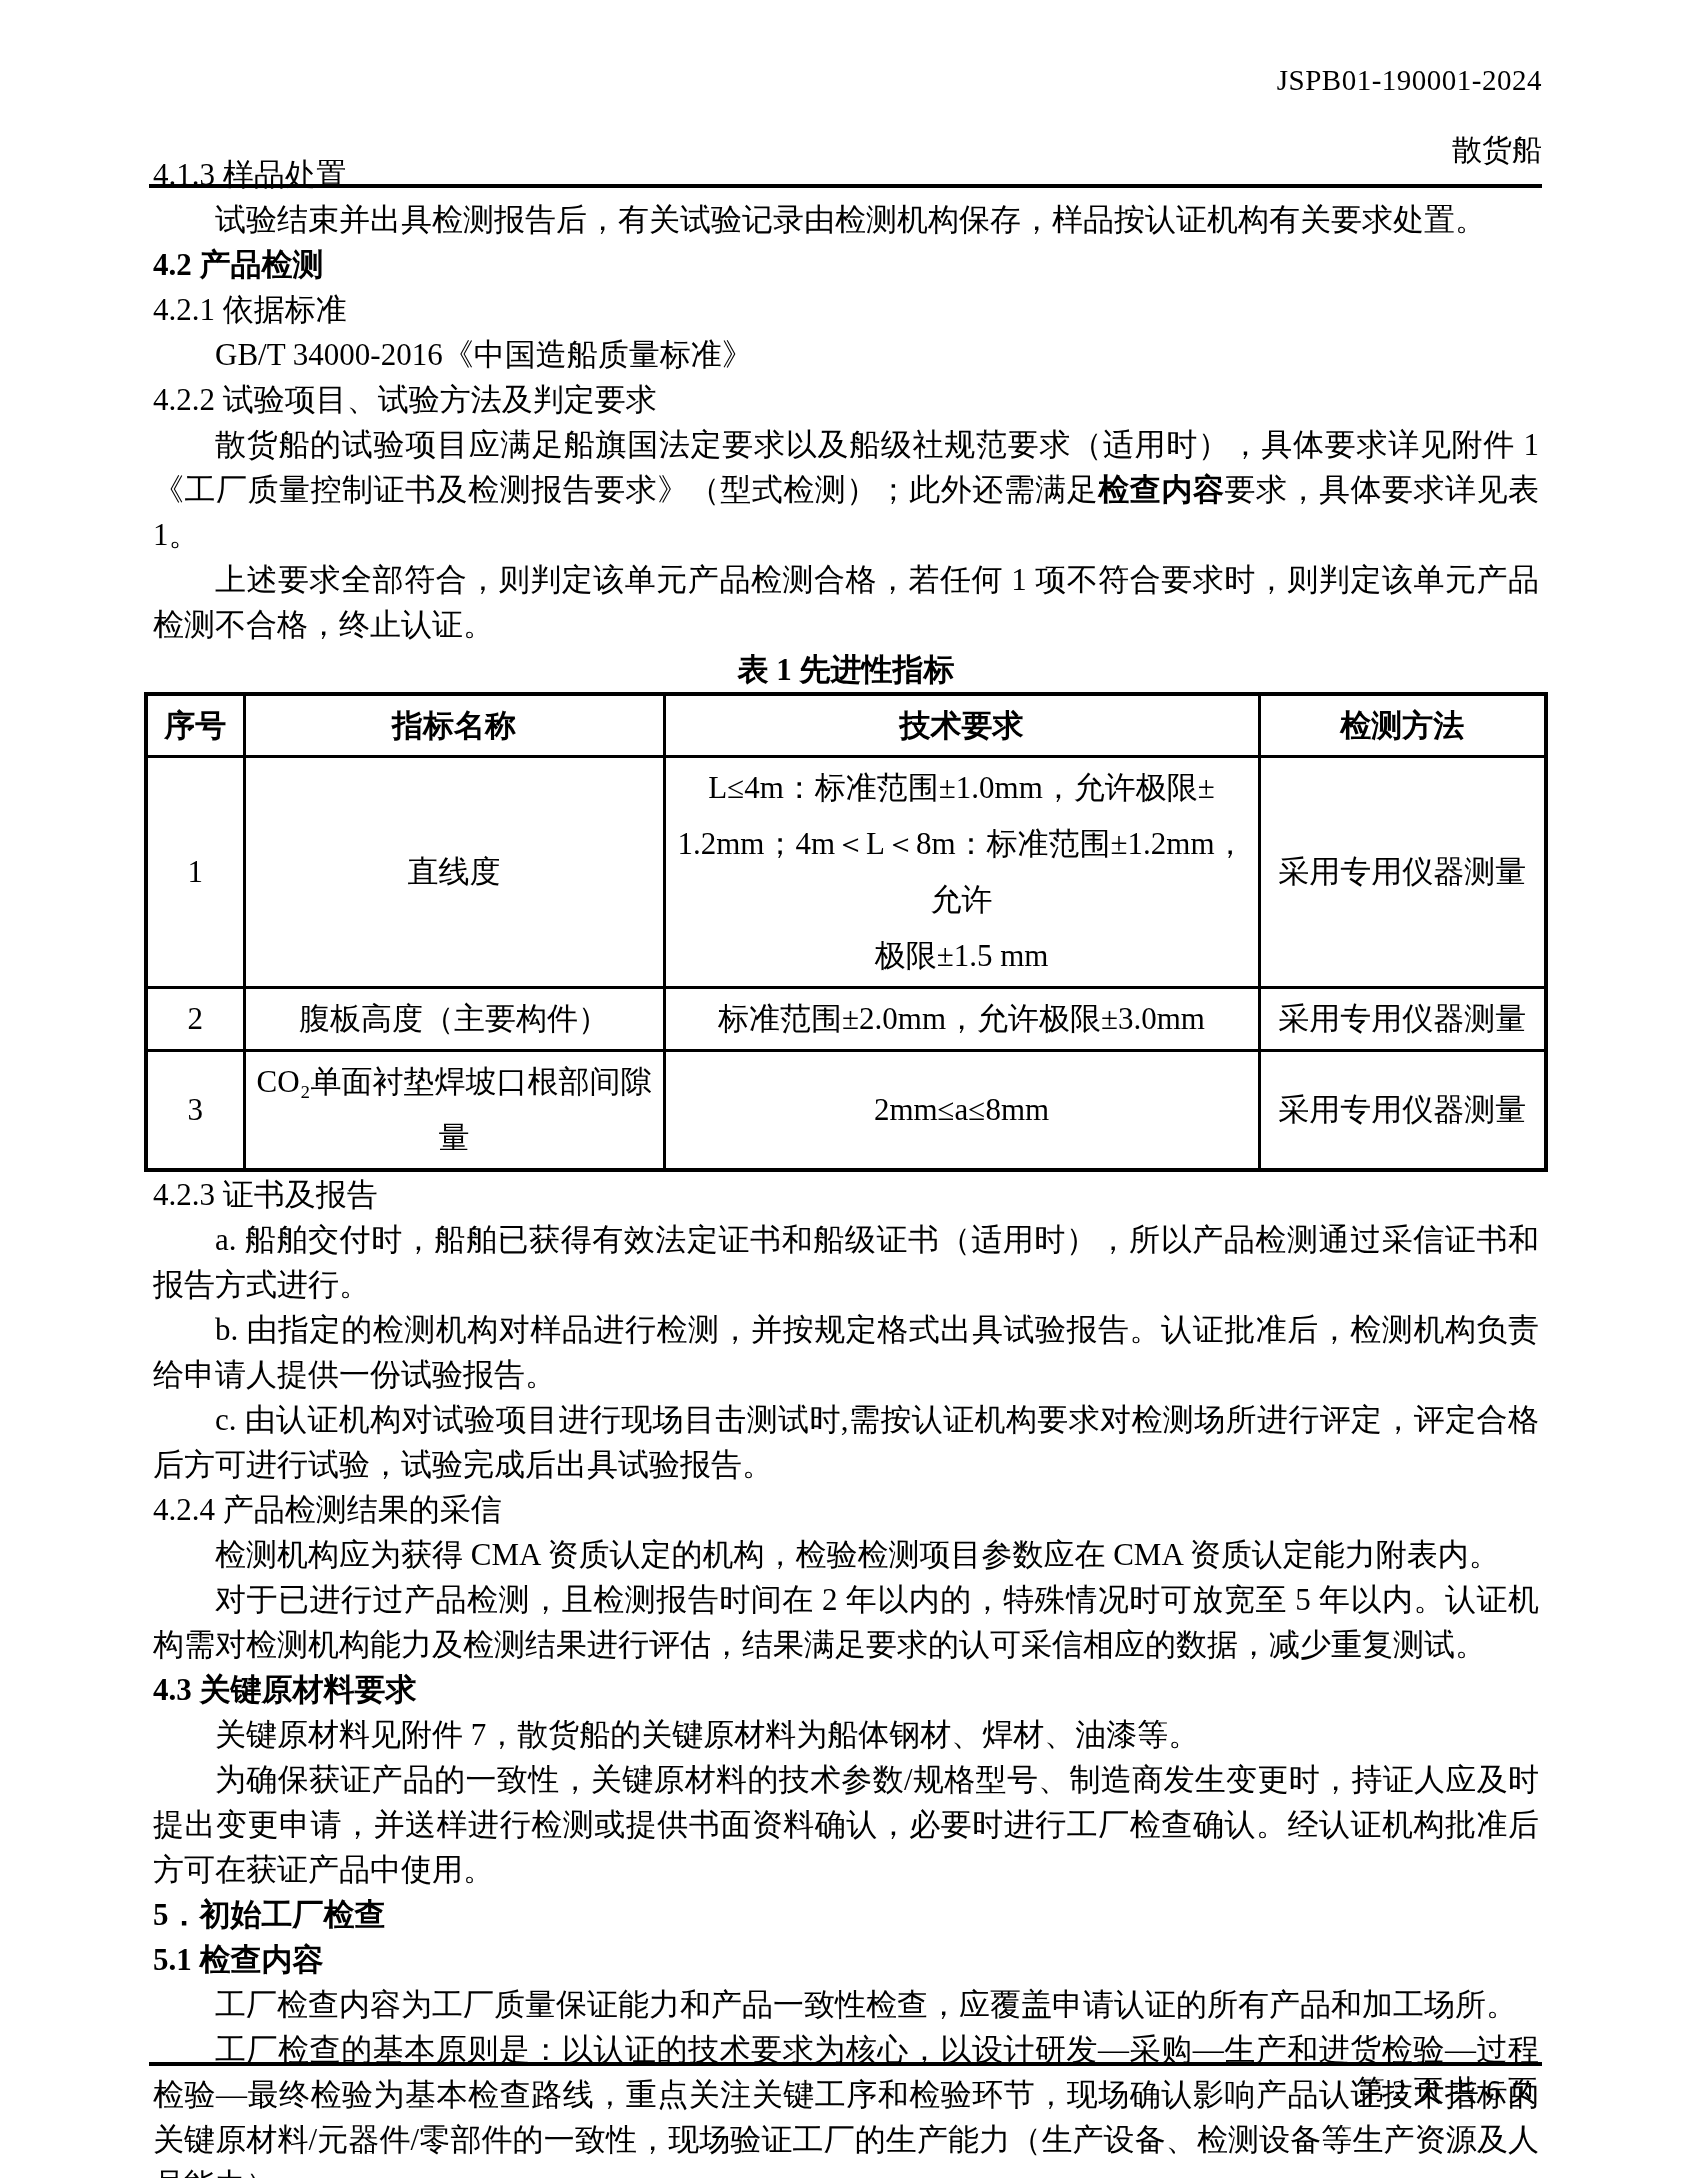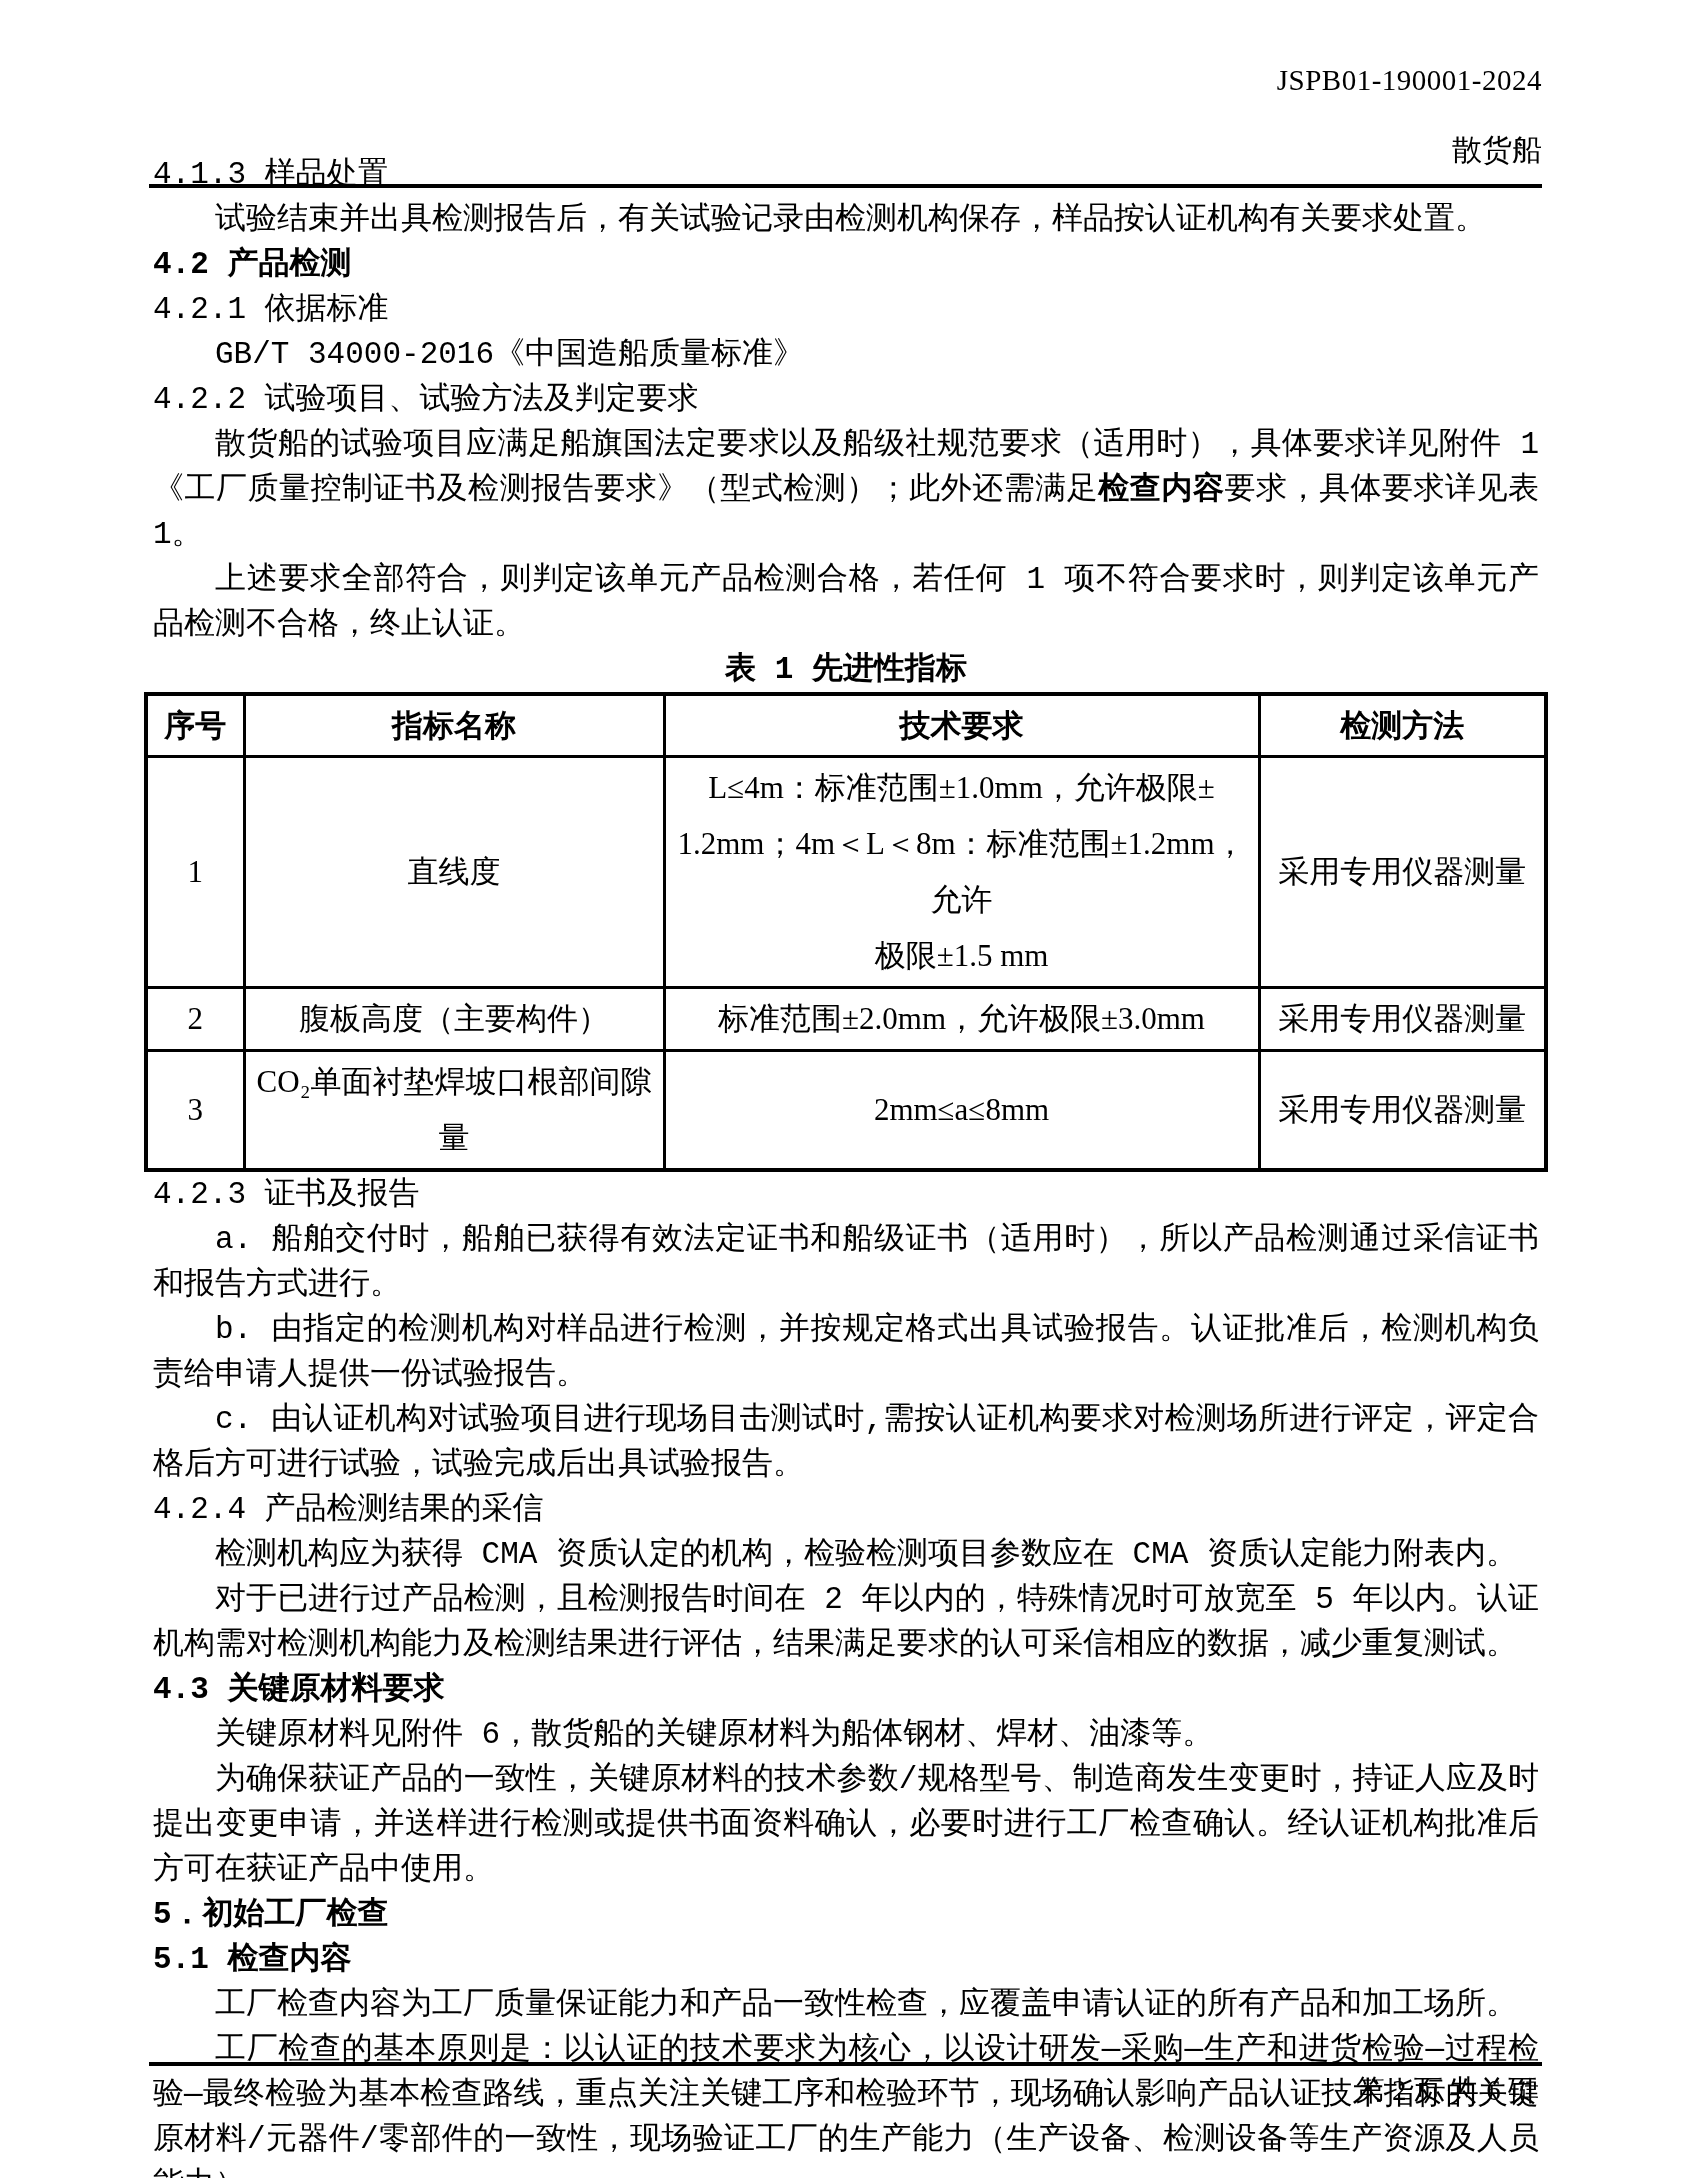--- a/index.html
+++ b/index.html
@@ -36,21 +36,21 @@
   
   .content {
     position: absolute;
     top: 152px;
     left: 153px;
     right: 144px;
     font-size: 31px;
     line-height: 45px;
     text-align: justify;
   }
-  .content p { margin: 0; font-family: Liberation Mono, monospace; }
+  .content p { margin: 0; }
   .para { text-indent: 2em; }
   .h-num { font-weight: 400; }          
   .h-bold { font-weight: 700; margin-top: 20px; }  
 
   
   .tbl-caption {
     text-align: center;
     font-weight: 700;
     margin-top: 2px;
   }
@@ -165,21 +165,21 @@
     <p class="h-num">4.2.3 证书及报告</p>
     <p class="para">a. 船舶交付时，船舶已获得有效法定证书和船级证书（适用时），所以产品检测通过采信证书和报告方式进行。</p>
     <p class="para">b. 由指定的检测机构对样品进行检测，并按规定格式出具试验报告。认证批准后，检测机构负责给申请人提供一份试验报告。</p>
     <p class="para">c. 由认证机构对试验项目进行现场目击测试时,需按认证机构要求对检测场所进行评定，评定合格后方可进行试验，试验完成后出具试验报告。</p>
 
     <p class="h-num">4.2.4 产品检测结果的采信</p>
     <p class="para">检测机构应为获得 CMA 资质认定的机构，检验检测项目参数应在 CMA 资质认定能力附表内。</p>
     <p class="para">对于已进行过产品检测，且检测报告时间在 2 年以内的，特殊情况时可放宽至 5 年以内。认证机构需对检测机构能力及检测结果进行评估，结果满足要求的认可采信相应的数据，减少重复测试。</p>
 
     <p class="h-bold">4.3 关键原材料要求</p>
-    <p class="para">关键原材料见附件 6，散货船的关键原材料为船体钢材、焊材、油漆等。</p>
+    <p class="para">关键原材料见附件 7，散货船的关键原材料为船体钢材、焊材、油漆等。</p>
     <p class="para">为确保获证产品的一致性，关键原材料的技术参数/规格型号、制造商发生变更时，持证人应及时提出变更申请，并送样进行检测或提供书面资料确认，必要时进行工厂检查确认。经认证机构批准后方可在获证产品中使用。</p>
 
     <p class="h-bold">5．初始工厂检查</p>
 
     <p class="h-bold">5.1 检查内容</p>
     <p class="para">工厂检查内容为工厂质量保证能力和产品一致性检查，应覆盖申请认证的所有产品和加工场所。</p>
     <p class="para">工厂检查的基本原则是：以认证的技术要求为核心，以设计研发—采购—生产和进货检验—过程检验—最终检验为基本检查路线，重点关注关键工序和检验环节，现场确认影响产品认证技术指标的关键原材料/元器件/零部件的一致性，现场验证工厂的生产能力（生产设备、检测设备等生产资源及人员能力）。</p>
 
     <p class="h-num">5.1.1 组织评价</p>
 

